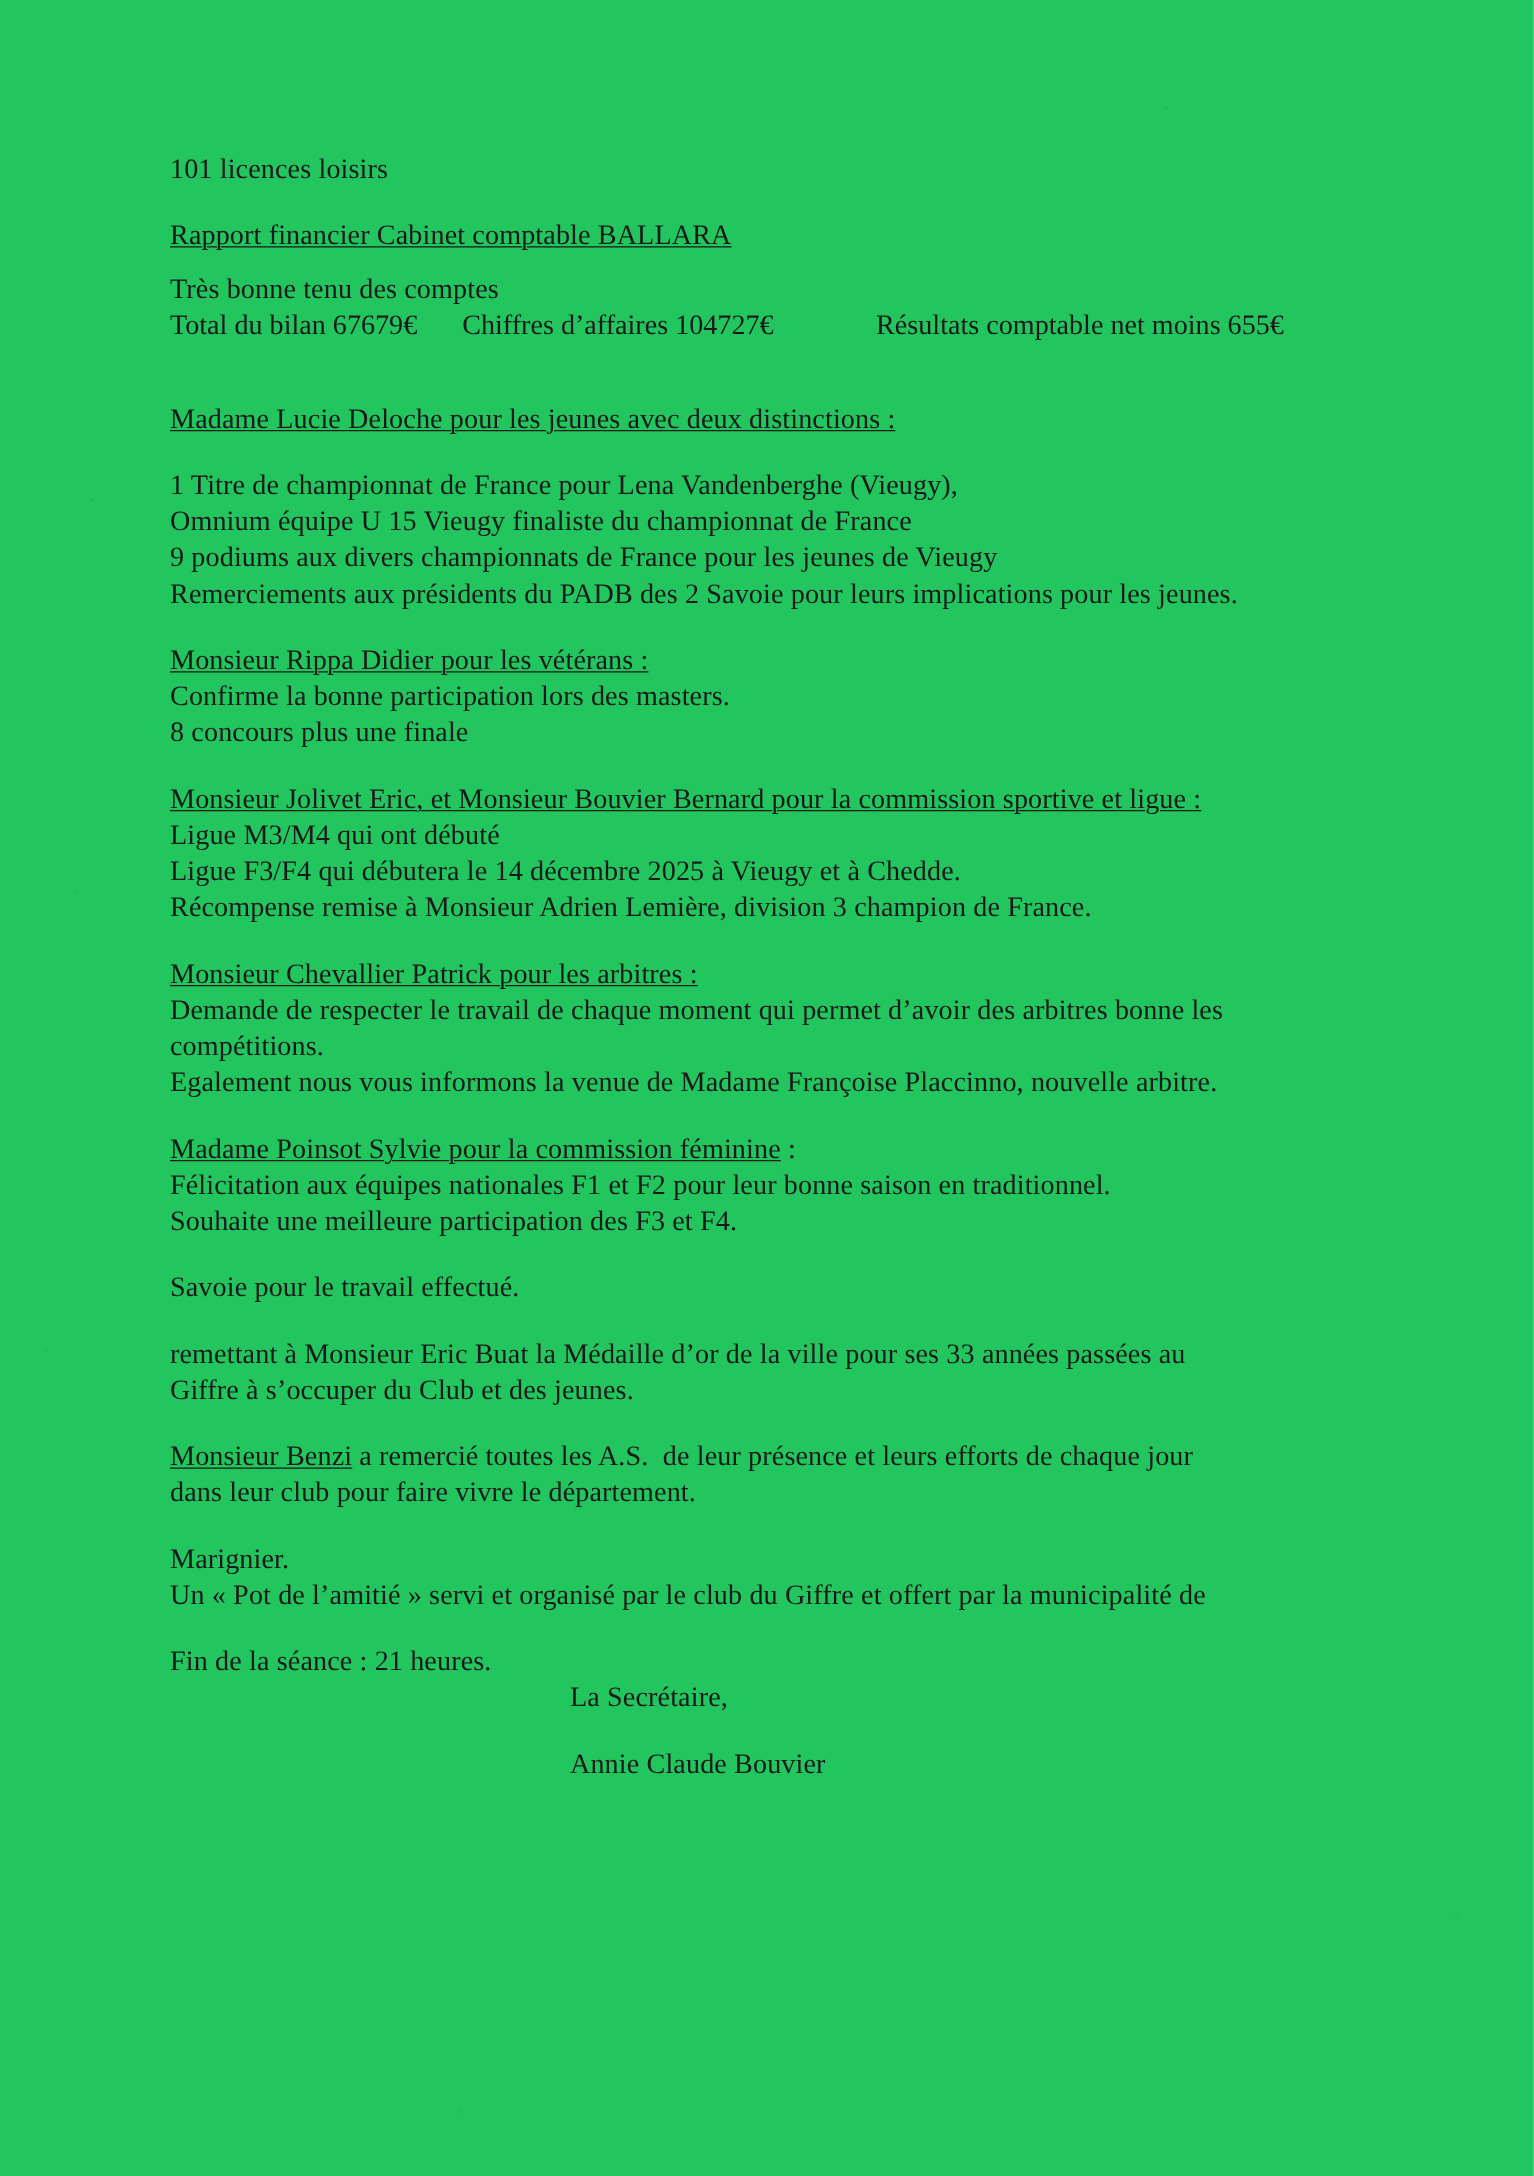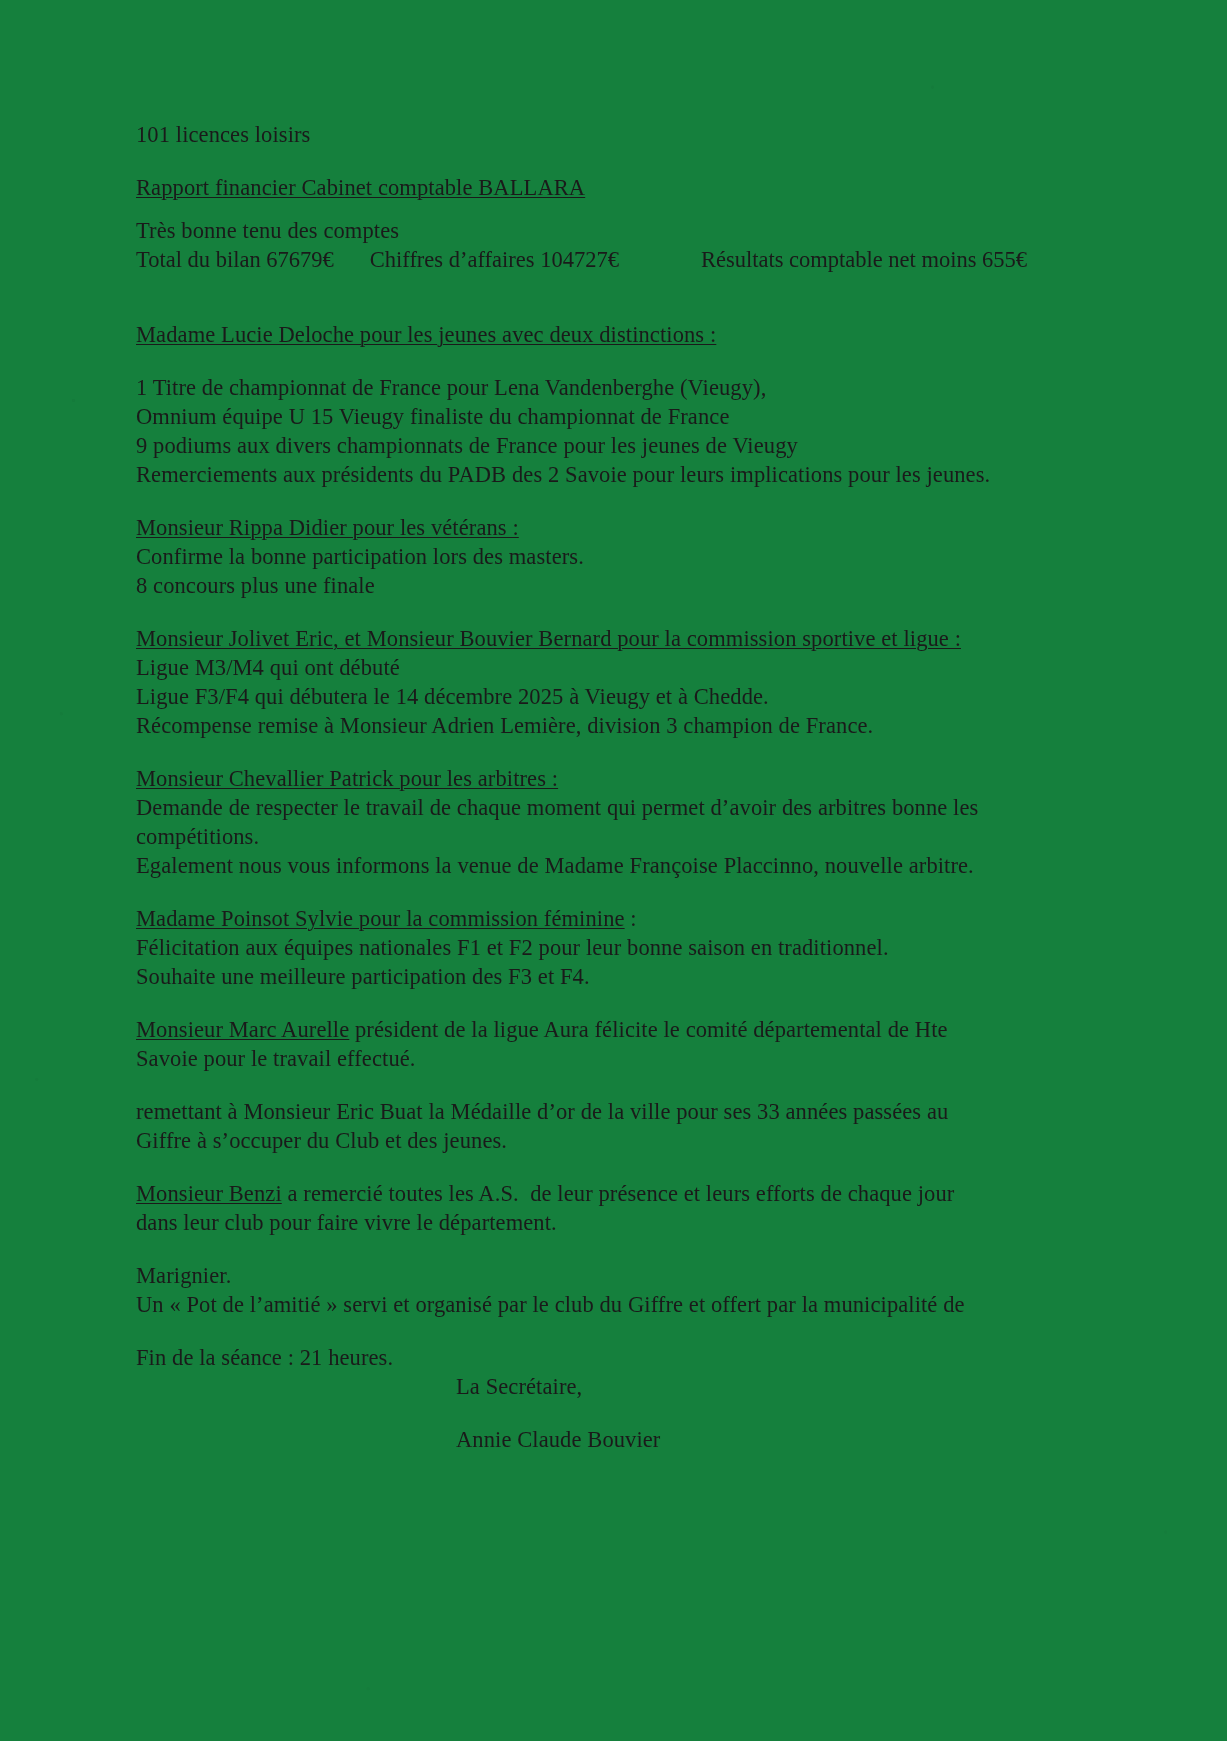--- a/index.html
+++ b/index.html
@@ -12,21 +12,21 @@
     height: 1741px;
     position: relative;
     font-family: "Liberation Serif", serif;
     color: #1a1a1a;
     overflow: hidden;
   }
   
   .page {
     position: absolute;
     inset: 0;
-    background: #15803d;
+    background: #22c55e;
   }
   .scan-noise {
     position: absolute;
     inset: 0;
     pointer-events: none;
     background:
       radial-gradient(circle at 6% 23%, rgba(0,0,0,0.035) 0 1.5px, transparent 2px),
       radial-gradient(circle at 76% 5%, rgba(0,0,0,0.03) 0 1.5px, transparent 2px),
       radial-gradient(circle at 5% 41%, rgba(0,0,0,0.03) 0 1.5px, transparent 2px),
       radial-gradient(circle at 3% 62%, rgba(0,0,0,0.03) 0 1.5px, transparent 2px),
@@ -117,21 +117,20 @@
     <div class="line">Egalement nous vous informons la venue de Madame Françoise Placcinno, nouvelle arbitre.</div>
 
     <div class="gap-m"></div>
 
     <div class="line mixed-underline"><span class="u">Madame Poinsot Sylvie pour la commission féminine</span><span> :</span></div>
     <div class="line">Félicitation aux équipes nationales F1 et F2 pour leur bonne saison en traditionnel.</div>
     <div class="line">Souhaite une meilleure participation des F3 et F4.</div>
 
     <div class="gap-m"></div>
 
-    <div class="line mixed-underline"><span class="u">Monsieur Marc Aurelle</span><span> président de la ligue Aura félicite le comité départemental de Hte</span></div>
     <div class="line">Savoie pour le travail effectué.</div>
 
     <div class="gap-m"></div>
 
     <div class="line">remettant à Monsieur Eric Buat la Médaille d’or de la ville pour ses 33 années passées au</div>
     <div class="line">Giffre à s’occuper du Club et des jeunes.</div>
 
     <div class="gap-m"></div>
 
     <div class="line mixed-underline"><span class="u">Monsieur Benzi</span><span> a remercié toutes les A.S.  de leur présence et leurs efforts de chaque jour</span></div>

